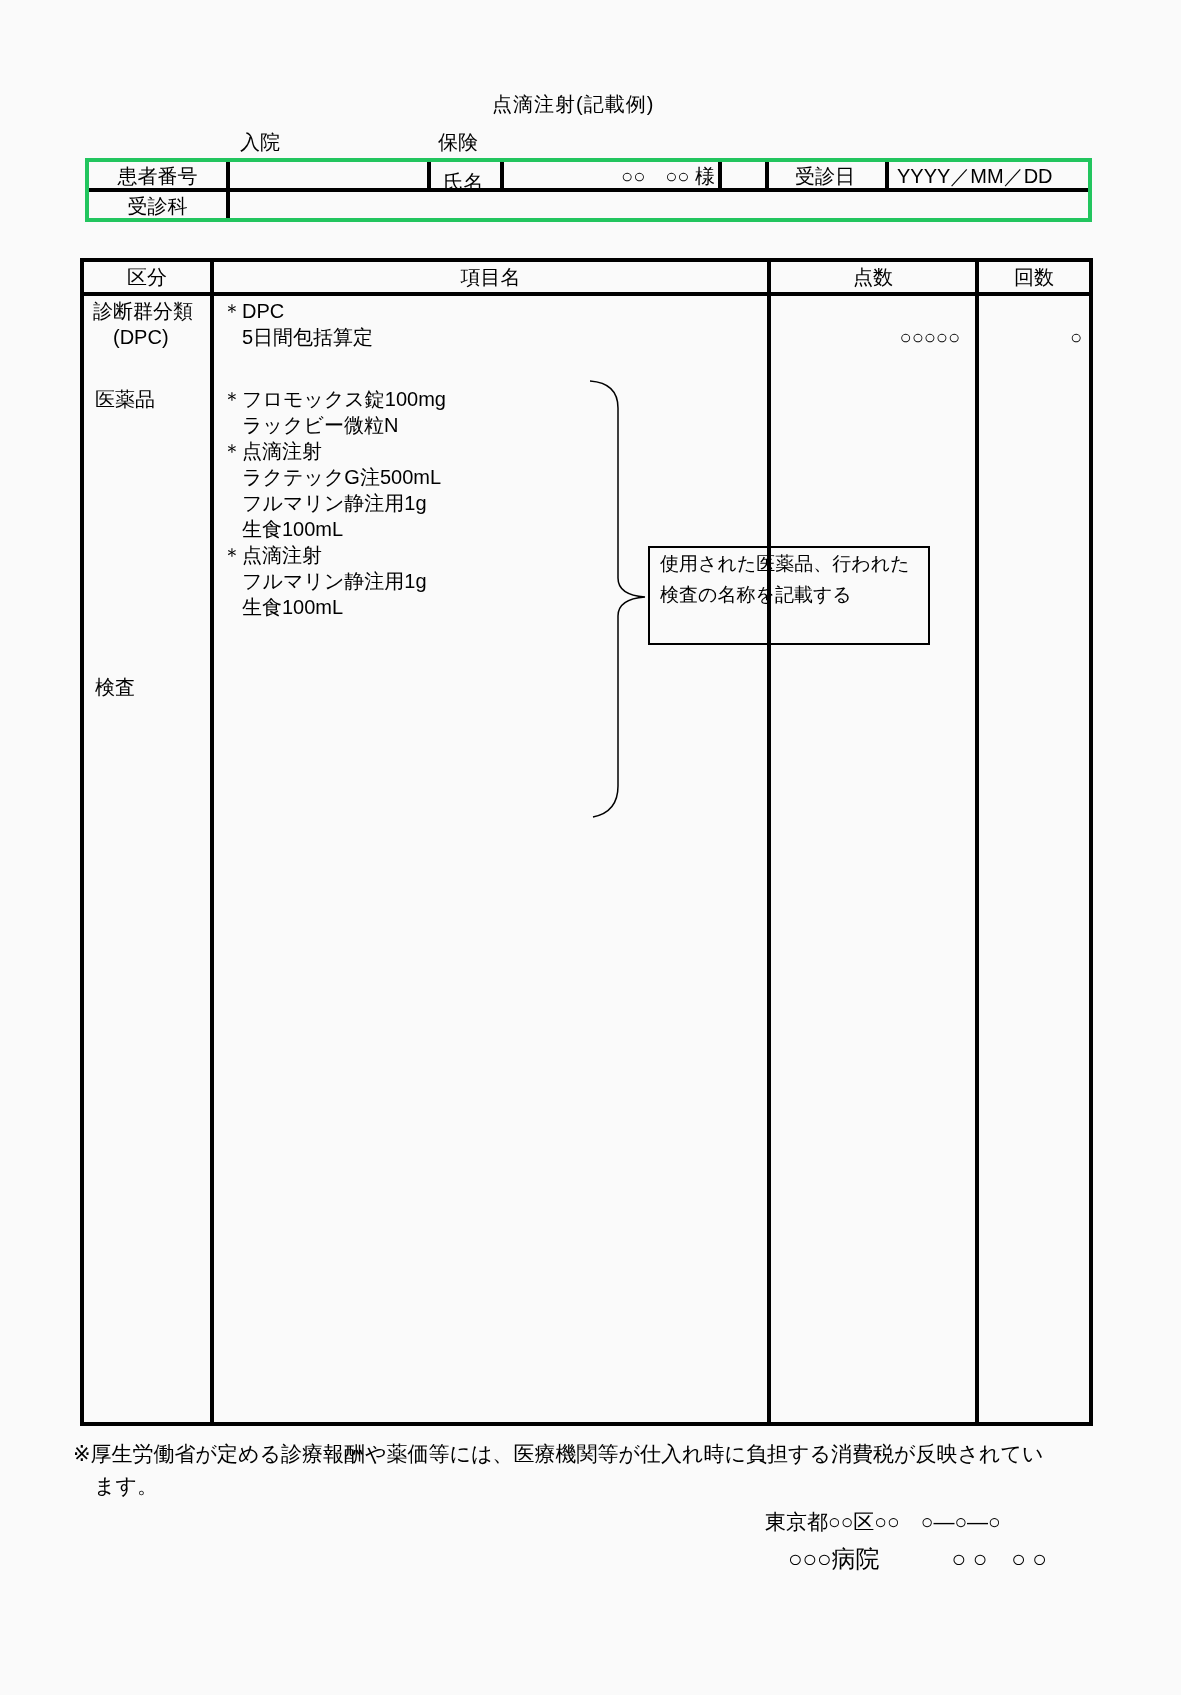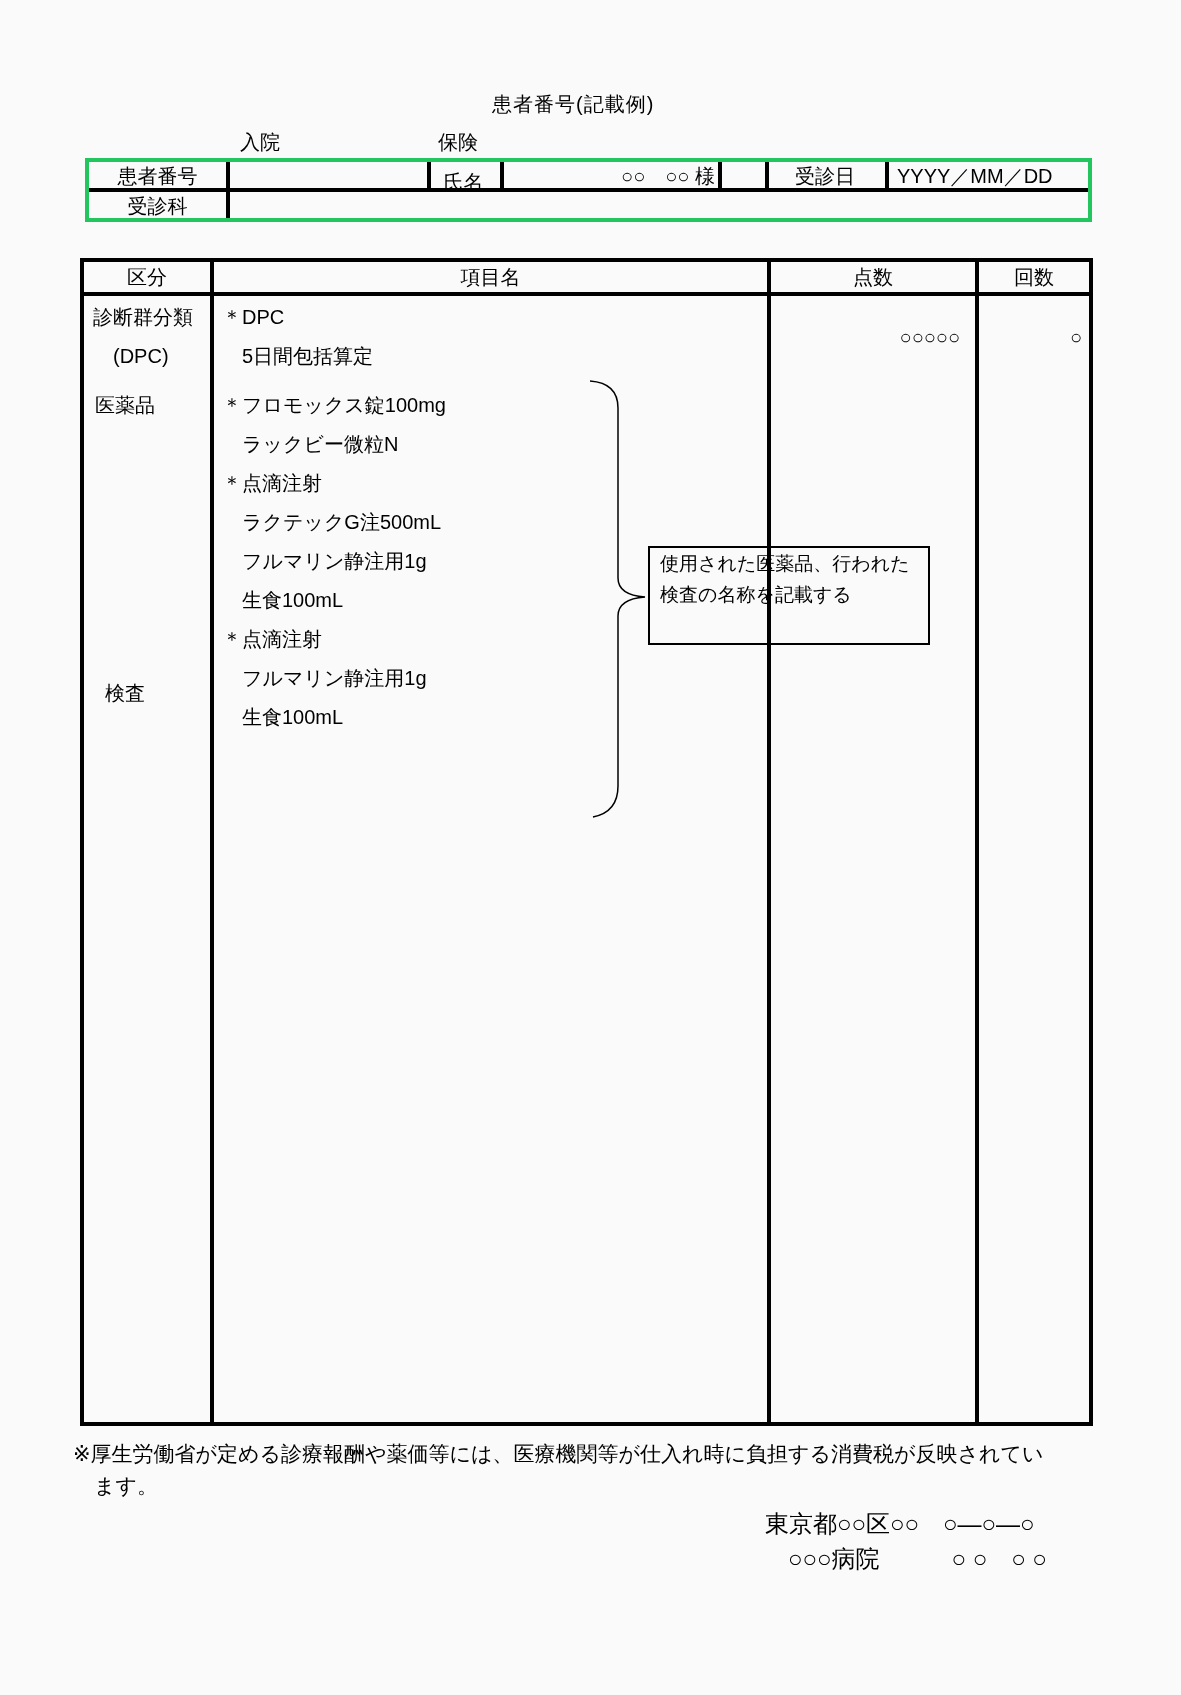--- a/index.html
+++ b/index.html
@@ -3,48 +3,48 @@
 <meta charset="utf-8">
 <style>
   * { margin:0; padding:0; box-sizing:border-box; }
   html,body { background:#fafafa; }
   body {
     position:relative; width:1181px; height:1695px;
     color:#000; font-family:"Liberation Sans","DejaVu Sans",sans-serif;
     font-size:20px; overflow:hidden;
   }
   .abs { position:absolute; }
-  .pre { white-space:pre; line-height:39px; }
+  .pre { white-space:pre; line-height:26px; }
   .ctr { text-align:center; }
   .rt  { text-align:right; }
   .vline { position:absolute; width:4px; background:#000; }
   .hline { position:absolute; height:4px; background:#000; }
   .cell { position:absolute; height:25px; line-height:24px; overflow:hidden; }
 
   #doc-title { left:492px; top:91px; letter-spacing:1px; }
   #admission-label { left:240px; top:129px; }
   #insurance-label { left:438px; top:129px; }
 
   #top-table { left:85px; top:158px; width:1007px; height:64px; border:4px solid #22c55e; }
   #main-table { left:80px; top:258px; width:1013px; height:1168px; border:4px solid #000;padding-left:20px; }
 
   #anno-box {
     left:648px; top:546px; width:282px; height:99px;
     border:2px solid #000; background:transparent;
     font-size:19px; line-height:31px; padding:0 0 0 10px;
     white-space:pre;
   }
   #footer-note { left:73px; top:1438px; font-size:21px; line-height:32px; white-space:pre; }
-  #address-line1 { left:765px; top:1508px; font-size:24px; }
+  #address-line1 { left:765px; top:1508px; font-size:21px; }
   #address-line2 { left:788px; top:1543px; font-size:24px; }
 </style>
 </head>
 <body>
 
-<div class="abs" id="doc-title">患者番号(記載例)</div>
+<div class="abs" id="doc-title">点滴注射(記載例)</div>
 
 <div class="abs" id="admission-label">入院</div>
 <div class="abs" id="insurance-label">保険</div>
 
 <div class="abs" id="top-table">
   <div class="vline" style="left:137px; top:0; height:56px;"></div>
   <div class="vline" style="left:338px; top:0; height:26px;"></div>
   <div class="vline" style="left:411px; top:0; height:26px;"></div>
   <div class="vline" style="left:629px; top:0; height:26px;"></div>
   <div class="vline" style="left:676px; top:0; height:26px;"></div>
@@ -83,21 +83,21 @@
   <div class="abs pre" style="left:138px; top:124px;">＊フロモックス錠100mg
 　ラックビー微粒N
 ＊点滴注射
 　ラクテックG注500mL
 　フルマリン静注用1g
 　生食100mL
 ＊点滴注射
 　フルマリン静注用1g
 　生食100mL</div>
 
-  <div class="abs pre" style="left:11px; top:412px;margin-left:10px;">検査</div>
+  <div class="abs pre" style="left:11px; top:412px;">検査</div>
 </div>
 
 <svg class="abs" id="brace" style="left:575px; top:375px;" width="80" height="450" viewBox="0 0 80 450">
   <path d="M15,6 Q43,8 43,33 L43,203 Q43,220 70,222 Q43,224 43,241 L43,411 Q43,437 18,442" fill="none" stroke="#000" stroke-width="1.5"></path>
 </svg>
 
 <div class="abs" id="anno-box">使用された医薬品、行われた
 検査の名称を記載する</div>
 
 <div class="abs" id="footer-note">※厚生労働省が定める診療報酬や薬価等には、医療機関等が仕入れ時に負担する消費税が反映されてい

